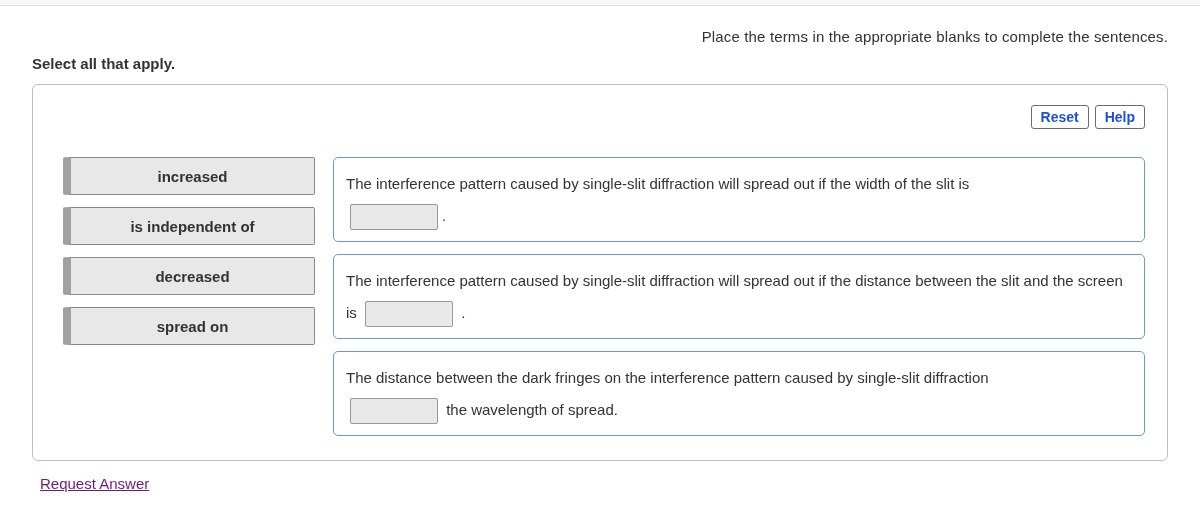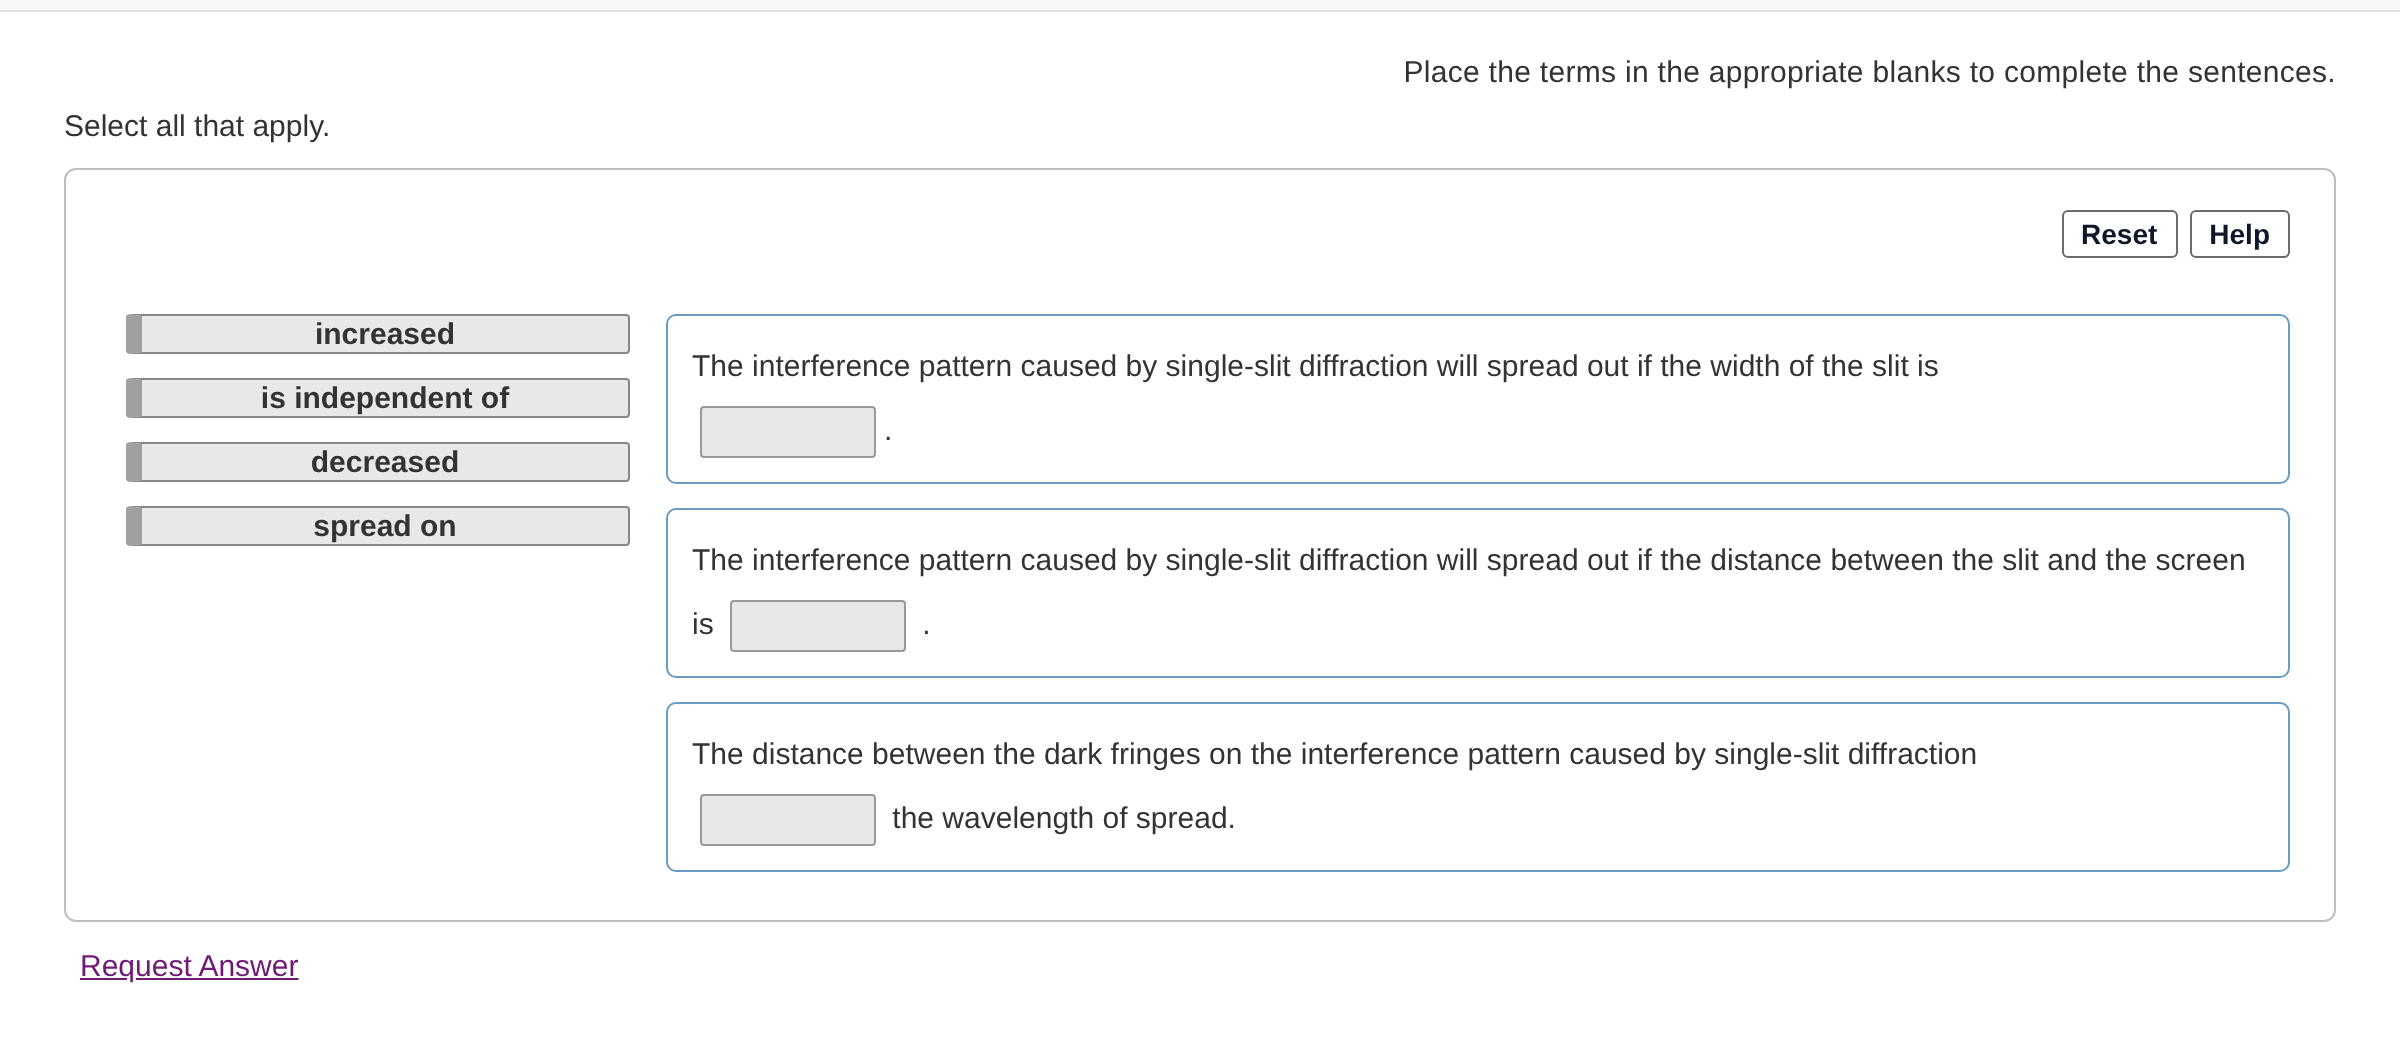--- a/index.html
+++ b/index.html
@@ -21,21 +21,21 @@
       padding: 22px 32px 0 32px;
     }
     .instruction1 {
       font-size: 15px;
       margin-bottom: 10px;
       letter-spacing: 0.01em;
       text-align: right;
     }
     .instruction2 {
       font-size: 15px;
-      font-weight: 400;
+      font-weight: 700;
       margin-bottom: 12px;
     }
     .panel {
       border: 1px solid #bfbfbf;
       border-radius: 6px;
       padding: 20px 22px 24px 22px;
       position: relative;
     }
     .panel-controls {
       display: flex;
@@ -44,40 +44,40 @@
       margin-bottom: 28px;
     }
     .ctrl-btn {
       background: #fff;
       border: 1px solid #6b6b6b;
       border-radius: 3px;
       padding: 3px 9px;
       font-size: 14px;
       font-weight: 600;
       cursor: pointer;
-      color: #0f172a;
+      color: #1d4ed8;
     }
     .work-area {
       display: flex;
       gap: 18px;
       align-items: flex-start;
     }
     .terms-col {
       width: 260px;
       display: flex;
       flex-direction: column;
       gap: 12px;
       padding-left: 8px;
     }
     .term {
       background: #e8e8e8;
       border: 1px solid #888;
       border-left: 8px solid #a0a0a0;
       border-radius: 2px;
-      height: 20px;
+      height: 38px;
       display: flex;
       align-items: center;
       justify-content: center;
       font-size: 15px;
       font-weight: 600;
       cursor: move;
     }
     .sentences-col {
       flex: 1;
       display: flex;

